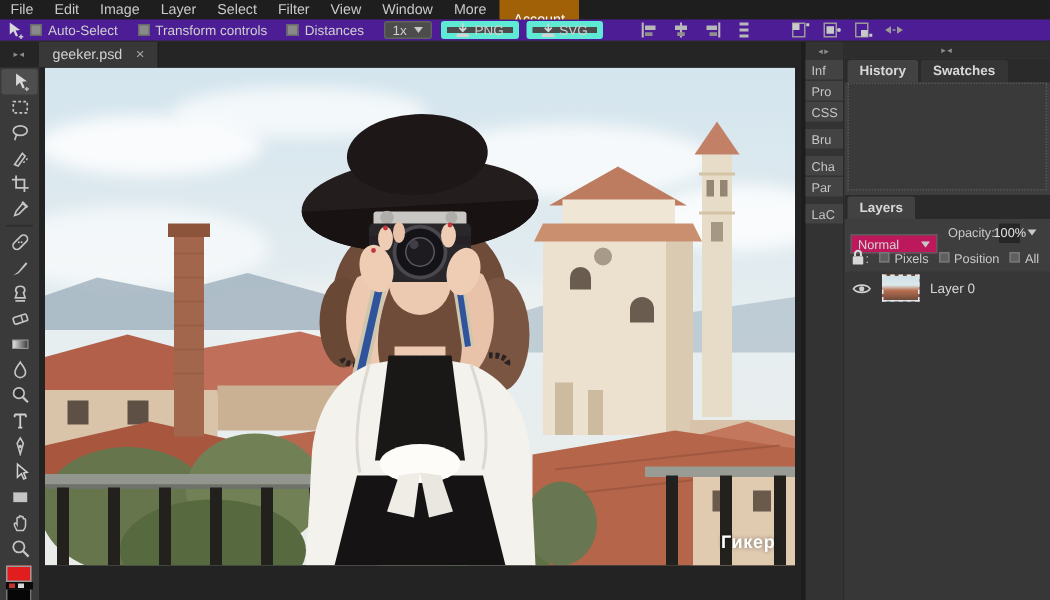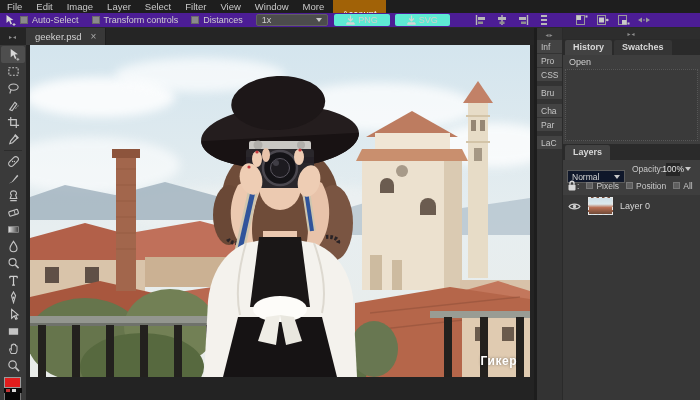--- a/index.html
+++ b/index.html
@@ -10,23 +10,23 @@
   
   .menubar { height:13px; background:#1e1e1e; display:flex; align-items:center; font-size:9.5px; color:#c9c9c9; flex:0 0 auto; }
   .menu-item { padding:0 7px; height:13px; line-height:13px; cursor:default; }
   .account-btn { background:#a16207; color:#fff; border-radius:2px; padding:17px 9px; height:25px; line-height:13px; margin-left:2px; }
 
   
   .optionsbar { height:15px; background:#4c1d95; display:flex; align-items:center; font-size:9px; color:#cfcfcf; flex:0 0 auto; border-bottom:1px solid #2a2a2a; }
   .opt-tool-icon { width:20px; display:flex; justify-content:center; }
   .opt-check { display:flex; align-items:center; margin-right:13px; }
   .cbx { width:8px; height:8px; background:#8a8a8a; border:1px solid #6a6a6a; margin-right:4px; flex:0 0 auto; }
-  .opt-select { height:12px; background:#4c4c4c; border:1px solid #616161; border-radius:2px; display:flex; align-items:center; padding:0 5px; margin-right:6px;gap:40px; }
+  .opt-select { height:12px; background:#4c4c4c; border:1px solid #616161; border-radius:2px; display:flex; align-items:center; padding:0 5px; margin-right:6px; }
   .tri-down { width:0; height:0; border-left:3px solid transparent; border-right:3px solid transparent; border-top:4px solid #c9c9c9; margin-left:5px; }
-  .opt-btn { height:12px; background:#4c4c4c; border:6px solid #5eead4; border-radius:2px; display:flex; align-items:center; padding:0 6px; margin-right:5px; }
+  .opt-btn { height:12px; background:#4c4c4c; border:4px solid #5eead4; border-radius:2px; display:flex; align-items:center; padding:0 6px; margin-right:5px; }
   .opt-btn svg { margin-right:3px; }
   .align-group { display:flex; margin-left:16px; }
   .align-ic { width:15px; height:13px; display:flex; align-items:center; justify-content:center; margin:0 3px; }
 
   
   .content { flex:1; display:flex; }
   .left-main { width:534px; display:flex; flex-direction:column; }
 
   .tabrow { height:17px; background:#252525; display:flex; align-items:stretch; flex:0 0 auto; }
   .tab-collapse { width:26px; display:flex; align-items:center; justify-content:center; color:#8d8d8d; font-size:6px; letter-spacing:1px; }
@@ -59,21 +59,21 @@
 
   .panel { flex:1; background:#3e3e3e; display:flex; flex-direction:column; border-left:1px solid #2a2a2a; }
   .panel-head { height:11px; background:#2d2d2d; display:flex; align-items:center; justify-content:center; color:#8d8d8d; font-size:6px; letter-spacing:1px; }
   .ptabs { height:16px; background:#2a2a2a; display:flex; align-items:flex-end; padding-left:2px; }
   .ptab { font-size:9px; font-weight:bold; color:#d8d8d8; padding:2px 8px 3px; background:#353535; margin-right:2px; border-radius:2px 2px 0 0; }
   .ptab.active { background:#424242; }
   .hist-entry { height:14px; display:flex; align-items:center; padding-left:6px; font-size:9px; color:#cfcfcf; }
   .hist-list { height:72px; margin:0 2px; border:1px dotted #575757; background:#3a3a3a; }
   .layers-sec-tabs { margin-top:3px; }
   .blend-row { height:18px; display:flex; align-items:center; padding:0 4px; }
-  .blend-select { width:58px; height:13px; background:#0f172a; border:1px solid #5c5c5c; display:flex; align-items:center; padding:0 4px; font-size:8.5px; color:#d6d6d6;margin-top:15px; }
+  .blend-select { width:58px; height:13px; background:#be185d; border:1px solid #5c5c5c; display:flex; align-items:center; padding:0 4px; font-size:8.5px; color:#d6d6d6;margin-top:15px; }
   .blend-select .tri-down { margin-left:auto; }
   .op-label { font-size:8.5px; color:#c9c9c9; margin-left:7px; margin-right:3px; }
   .op-value { width:14px; height:13px; background:#262626; color:#e2e2e2; font-size:8.5px; display:flex; align-items:center; justify-content:center; }
   .lock-row { height:15px; display:flex; align-items:center; padding:0 4px; font-size:8.5px; color:#c9c9c9; }
   .lock-row .cbx { width:7px; height:7px; background:#5f5f5f; border:1px solid #787878; margin:0 3px 0 7px; }
   .layer-list { flex:1; background:#373737; margin-top:2px; }
   .layer-row { height:22px; display:flex; align-items:center; padding-left:5px; }
   .layer-thumb { width:25px; height:18px; border:1px dashed #e8e8e8; margin:0 7px 0 7px;
     background:linear-gradient(180deg,#cfe0e8 0%,#dce9ec 38%,#b96f52 60%,#6e4a38 100%); }
   .layer-name { font-size:9px; color:#d6d6d6; }
@@ -490,21 +490,20 @@
         <span class="strip-item">LaC</span>
       </div>
 
       <div class="panel">
         <div class="panel-head">▸◂</div>
 
         <div class="ptabs">
           <span class="ptab active">History</span>
           <span class="ptab">Swatches</span>
         </div>
-        <div class="hist-entry">Open</div>
         <div class="hist-list"></div>
 
         <div class="ptabs layers-sec-tabs">
           <span class="ptab active">Layers</span>
         </div>
 
         <div class="blend-row">
           <span class="blend-select">
             <span>Normal</span>
             <span class="tri-down"></span>

